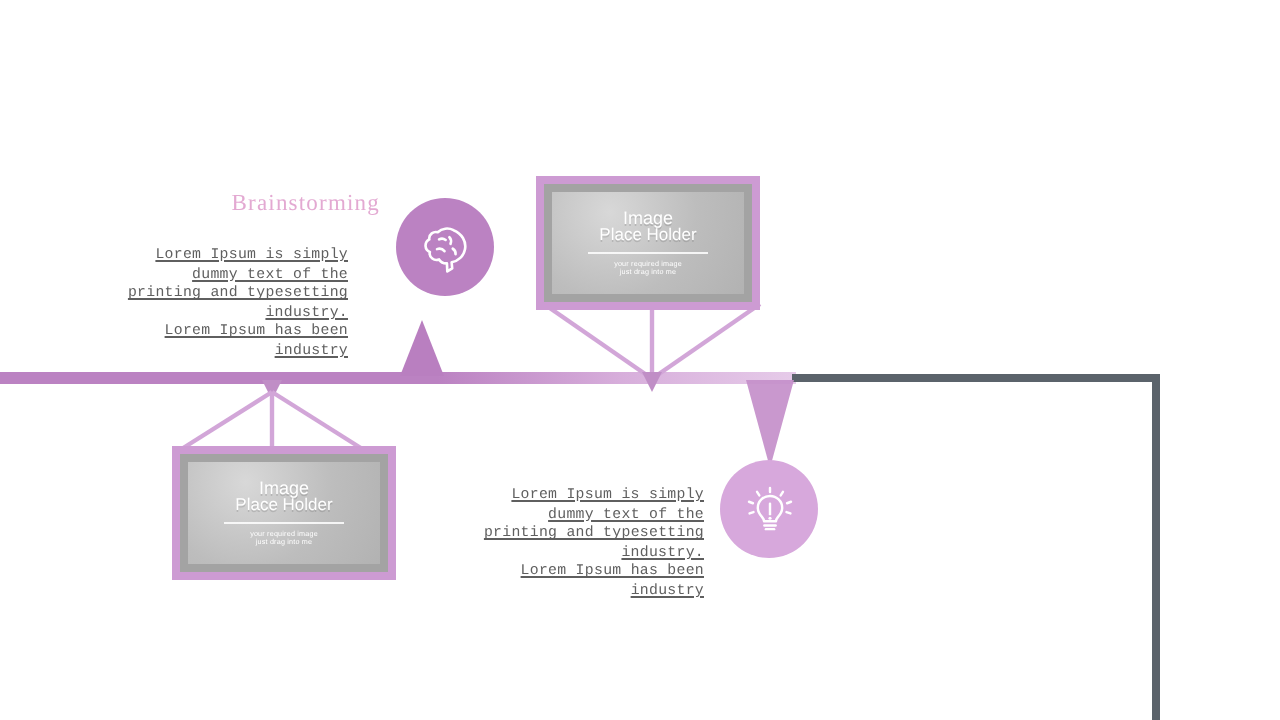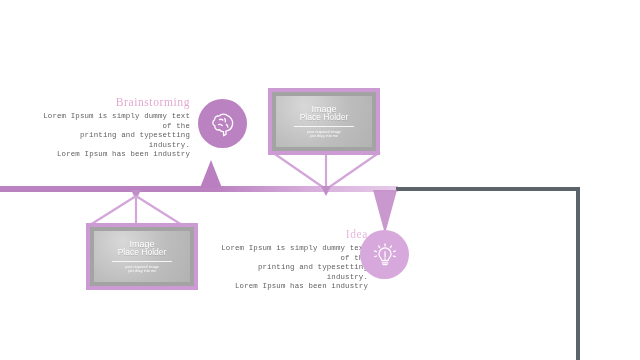--- a/index.html
+++ b/index.html
@@ -60,22 +60,23 @@
     font-family:"Liberation Serif","DejaVu Serif",serif;
     font-size:11.5px;letter-spacing:.6px;
     color:#e3a9d2;
     margin:0 0 4px 0;
     white-space:nowrap;
   }
   .block-body{
     font-size:7.4px;
     line-height:9.6px;
     color:#5f5f5f;
-    margin:0;
+    margin:16px;
     letter-spacing:.15px;
+    text-decoration:underline;
   }
   .tb-brainstorming{left:42px;top:96px;width:148px;text-align:right;}
   .tb-idea{left:218px;top:228px;width:150px;text-align:right;}
   .tb-idea .block-title{color:#e8b8dd;}
 
   
   .img-frame{
     position:absolute;
     border:4px solid #cd9bd3;
     background:#a3a3a3;
@@ -181,21 +182,20 @@
     <div class="img-inner">
       <div class="ph-title">Image</div>
       <div class="ph-sub">Place Holder</div>
       <div class="ph-rule"></div>
       <div class="ph-small">your required image</div>
       <div class="ph-small">just drag into me</div>
     </div>
   </div>
 
   <div class="text-block tb-idea">
-    <div class="block-title">Idea</div>
     <div class="block-body">
       <div>Lorem Ipsum is simply dummy text of the</div>
       <div>printing and typesetting industry.</div>
       <div>Lorem Ipsum has been industry</div>
     </div>
   </div>
 
   <div class="icon-circle bulb">
     <svg width="30" height="30" viewBox="0 0 32 32" fill="none" stroke="#ffffff" stroke-width="1.3" stroke-linecap="round" stroke-linejoin="round">
       <path d="M16 8.5c-3.6 0-6.5 2.8-6.5 6.3 0 2.2 1.2 3.8 2.3 5 .6.7 1 1.3 1 2.2h6.4c0-.9.4-1.5 1-2.2 1.1-1.2 2.3-2.8 2.3-5 0-3.5-2.9-6.3-6.5-6.3z"></path>

